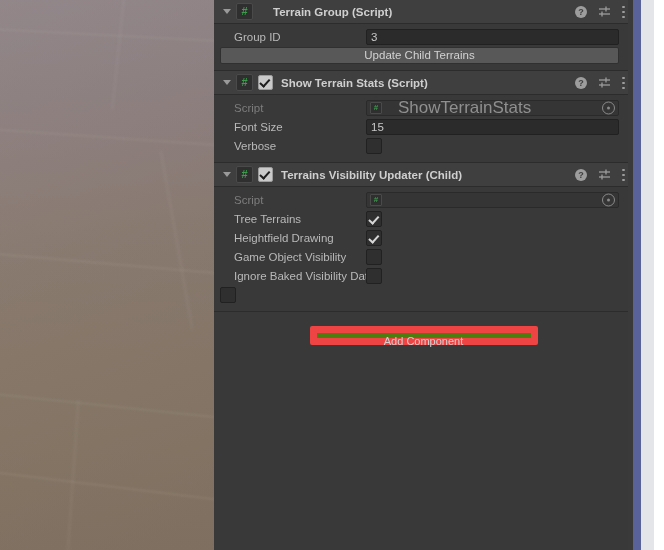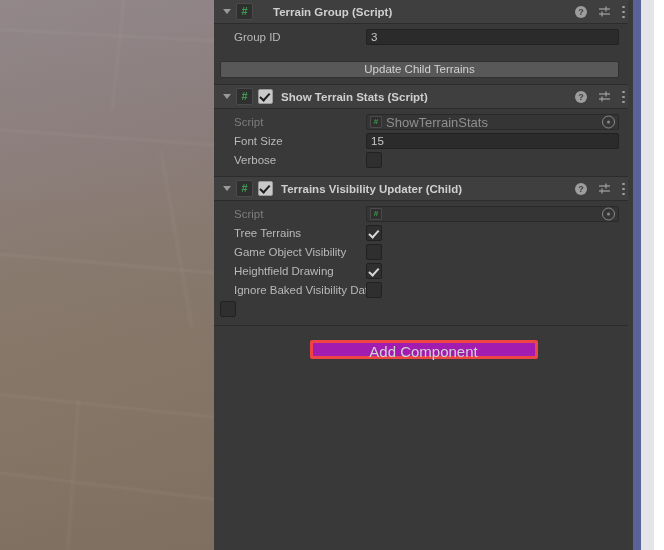--- a/index.html
+++ b/index.html
@@ -224,23 +224,23 @@
     border: 1px solid #4a4a4a;
     border-radius: 1px;
     display: flex; align-items: center; justify-content: center;
     color: #3f9a4e;
     font-size: 8px;
     font-weight: bold;
     line-height: 1;
     flex: 0 0 auto;
   }
   .obj-name {
-    margin-left: 4px;
+    margin-left: 16px;
     color: #8f8f8f;
-    font-size: 13px;
+    font-size: 17px;
     white-space: nowrap;
     overflow: hidden;
   }
   .obj-picker {
     position: absolute;
     right: 3px; top: 50%;
     transform: translateY(-50%);
     width: 11px; height: 11px;
     border: 1px solid #8a8a8a;
     border-radius: 50%;
@@ -277,43 +277,43 @@
     width: 100%;
     height: 17px;
     background: #585858;
     border: 1px solid #303030;
     border-radius: 2px;
     color: #d2d2d2;
     font-size: 11.5px;
     font-family: "Liberation Sans", sans-serif;
     text-align: center;
     line-height: 15px;
-    margin-top: 15px;
+    margin-top: 1px;
     padding: 0;
     box-sizing: border-box;
     cursor: default;
   }
 
   
   #add-area {
     border-top: 1px solid #2c2c2c;
     padding-top: 14px;
     background: #393939;
     height: 100%;
   }
   .add-component-btn {
     display: block;
     width: 228px;
     height: 19px;
     margin: 0 auto;
-    background: #a21caf;
-    border: 3px solid #ef4444;
+    background: #4d7c0f;
+    border: 7px solid #ef4444;
     border-radius: 2px;
     color: #d2d2d2;
-    font-size: 15px;
+    font-size: 11px;
     font-family: "Liberation Sans", sans-serif;
     text-align: center;
     line-height: 17px;
     padding: 0;
     cursor: default;
   }
 
   
   #inspector-scrollbar {
     position: absolute;
@@ -461,26 +461,26 @@
           <div class="object-field">
             <div class="obj-icon">#</div>
             <div class="obj-picker"></div>
           </div>
         </div>
         <div class="row">
           <div class="row-label">Tree Terrains</div>
           <div class="checkbox checked"></div>
         </div>
         <div class="row">
+          <div class="row-label">Heightfield Drawing</div>
+          <div class="checkbox checked"></div>
+        </div>
+        <div class="row">
           <div class="row-label">Game Object Visibility</div>
           <div class="checkbox"></div>
-        </div>
-        <div class="row">
-          <div class="row-label">Heightfield Drawing</div>
-          <div class="checkbox checked"></div>
         </div>
         <div class="row">
           <div class="row-label">Ignore Baked Visibility Dat</div>
           <div class="checkbox"></div>
         </div>
         <div class="row">
           <div class="checkbox"></div>
         </div>
       </div>
     </div>

